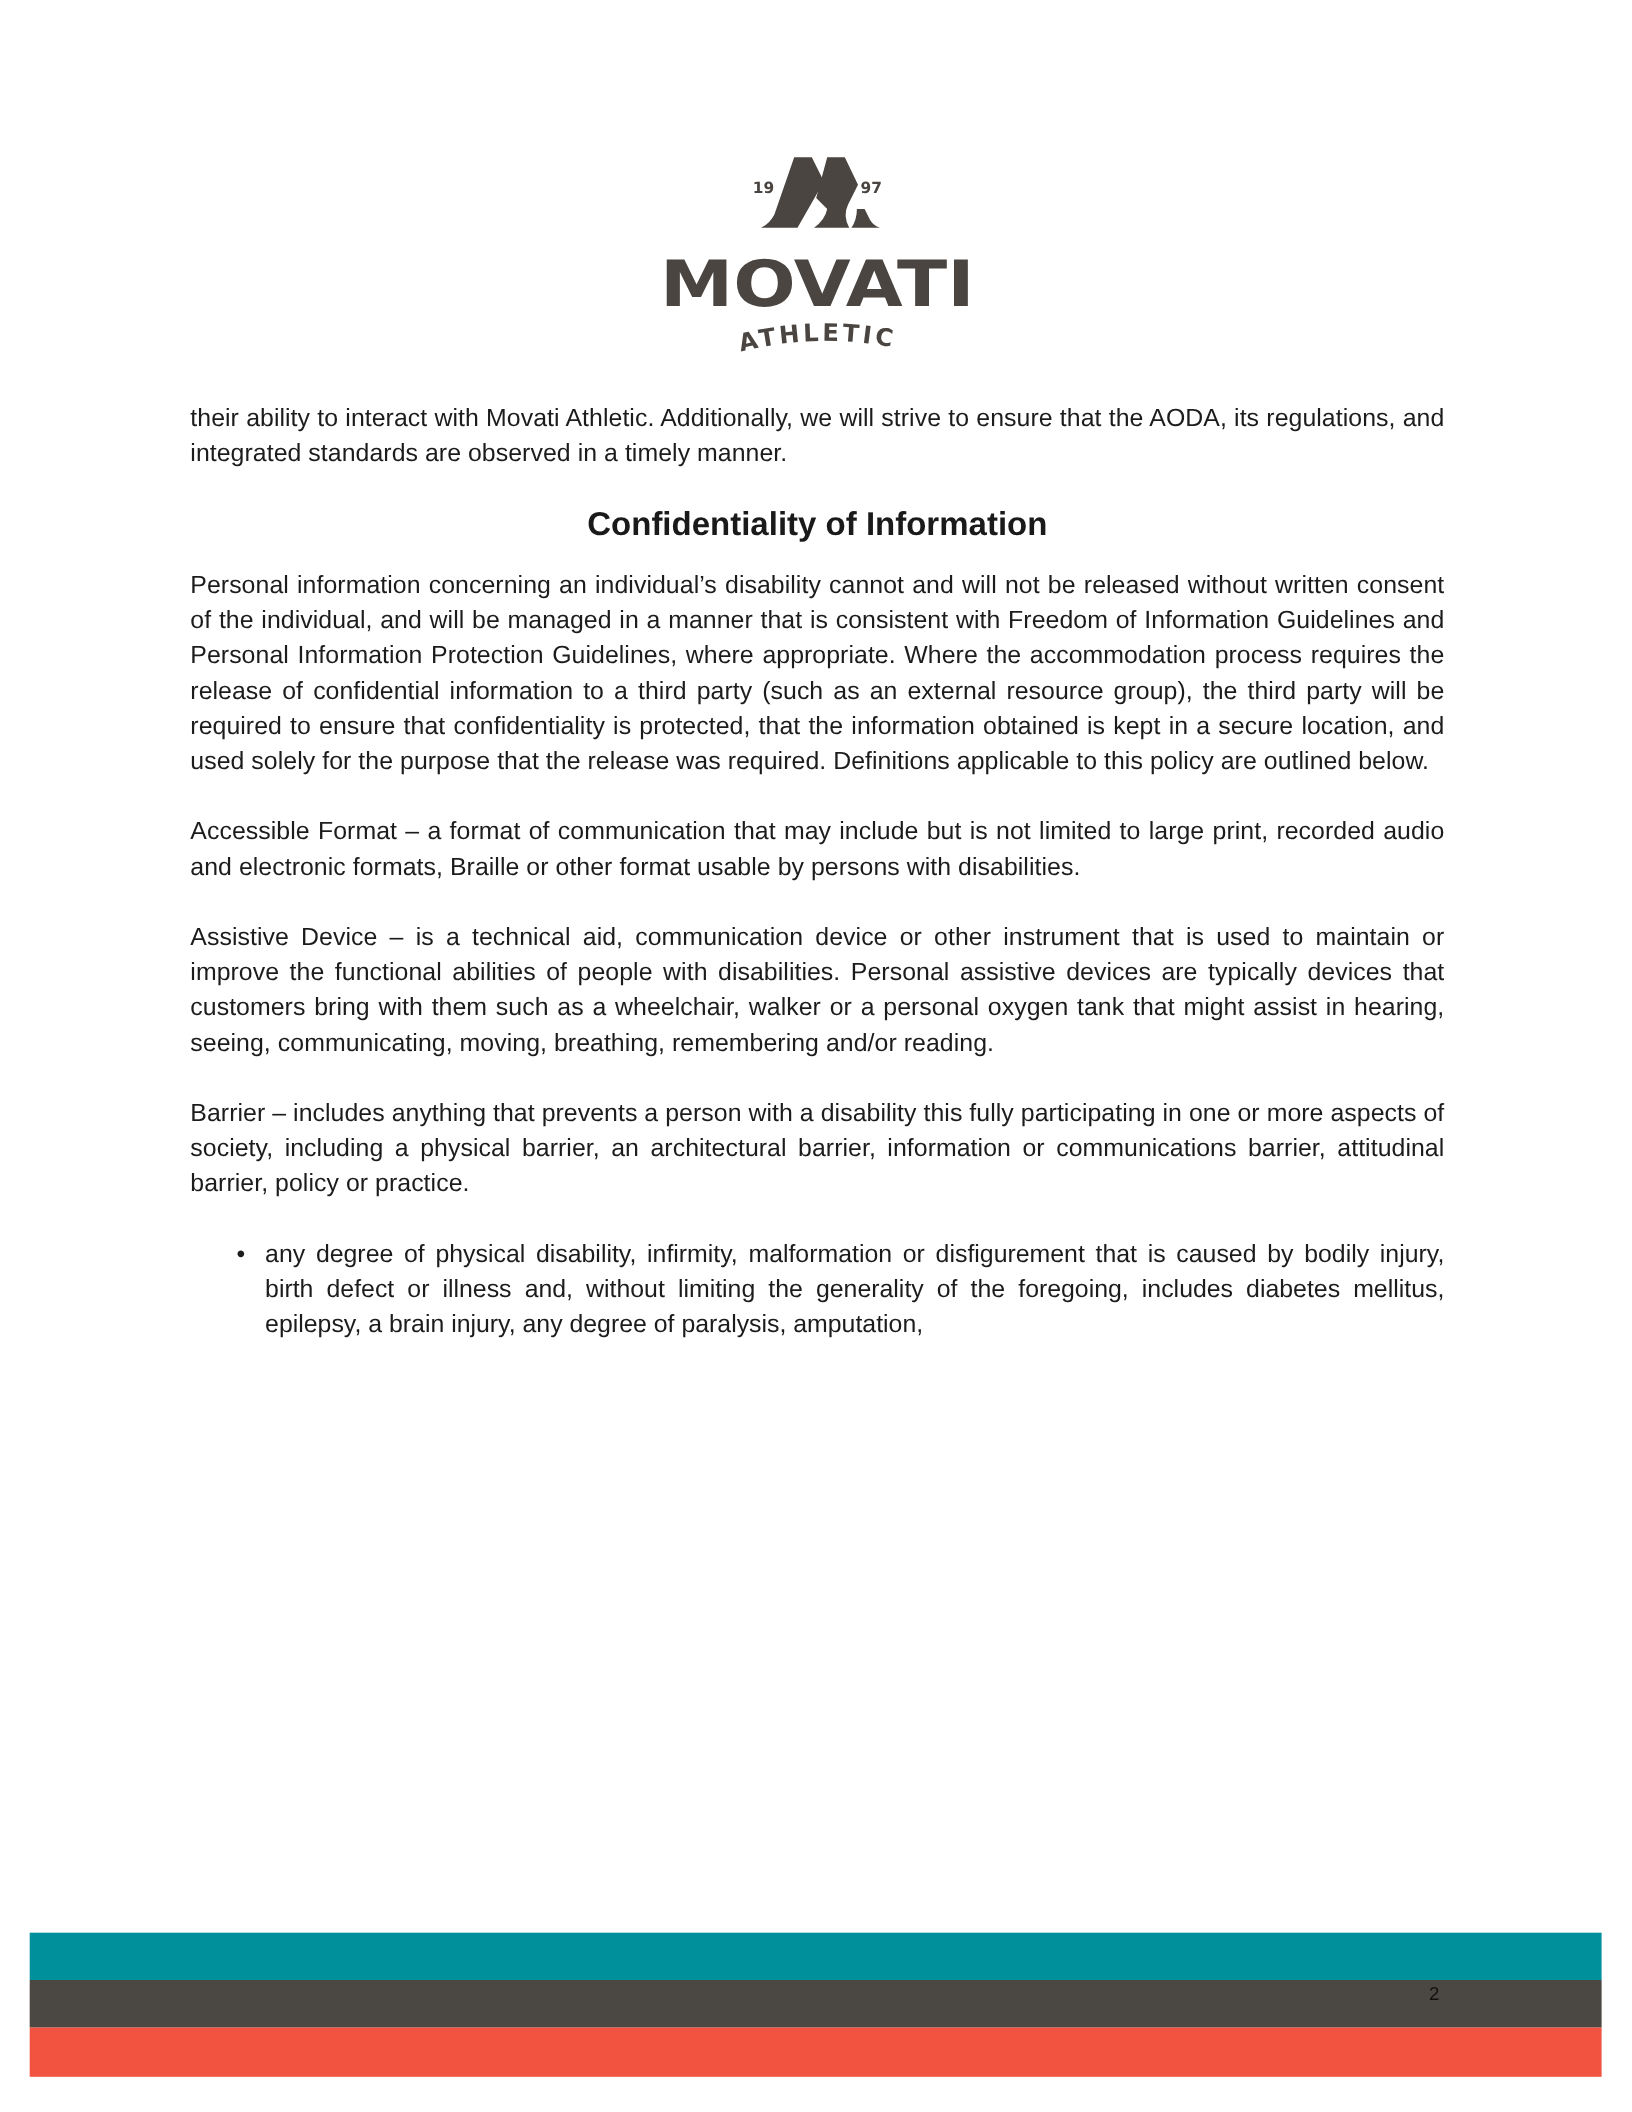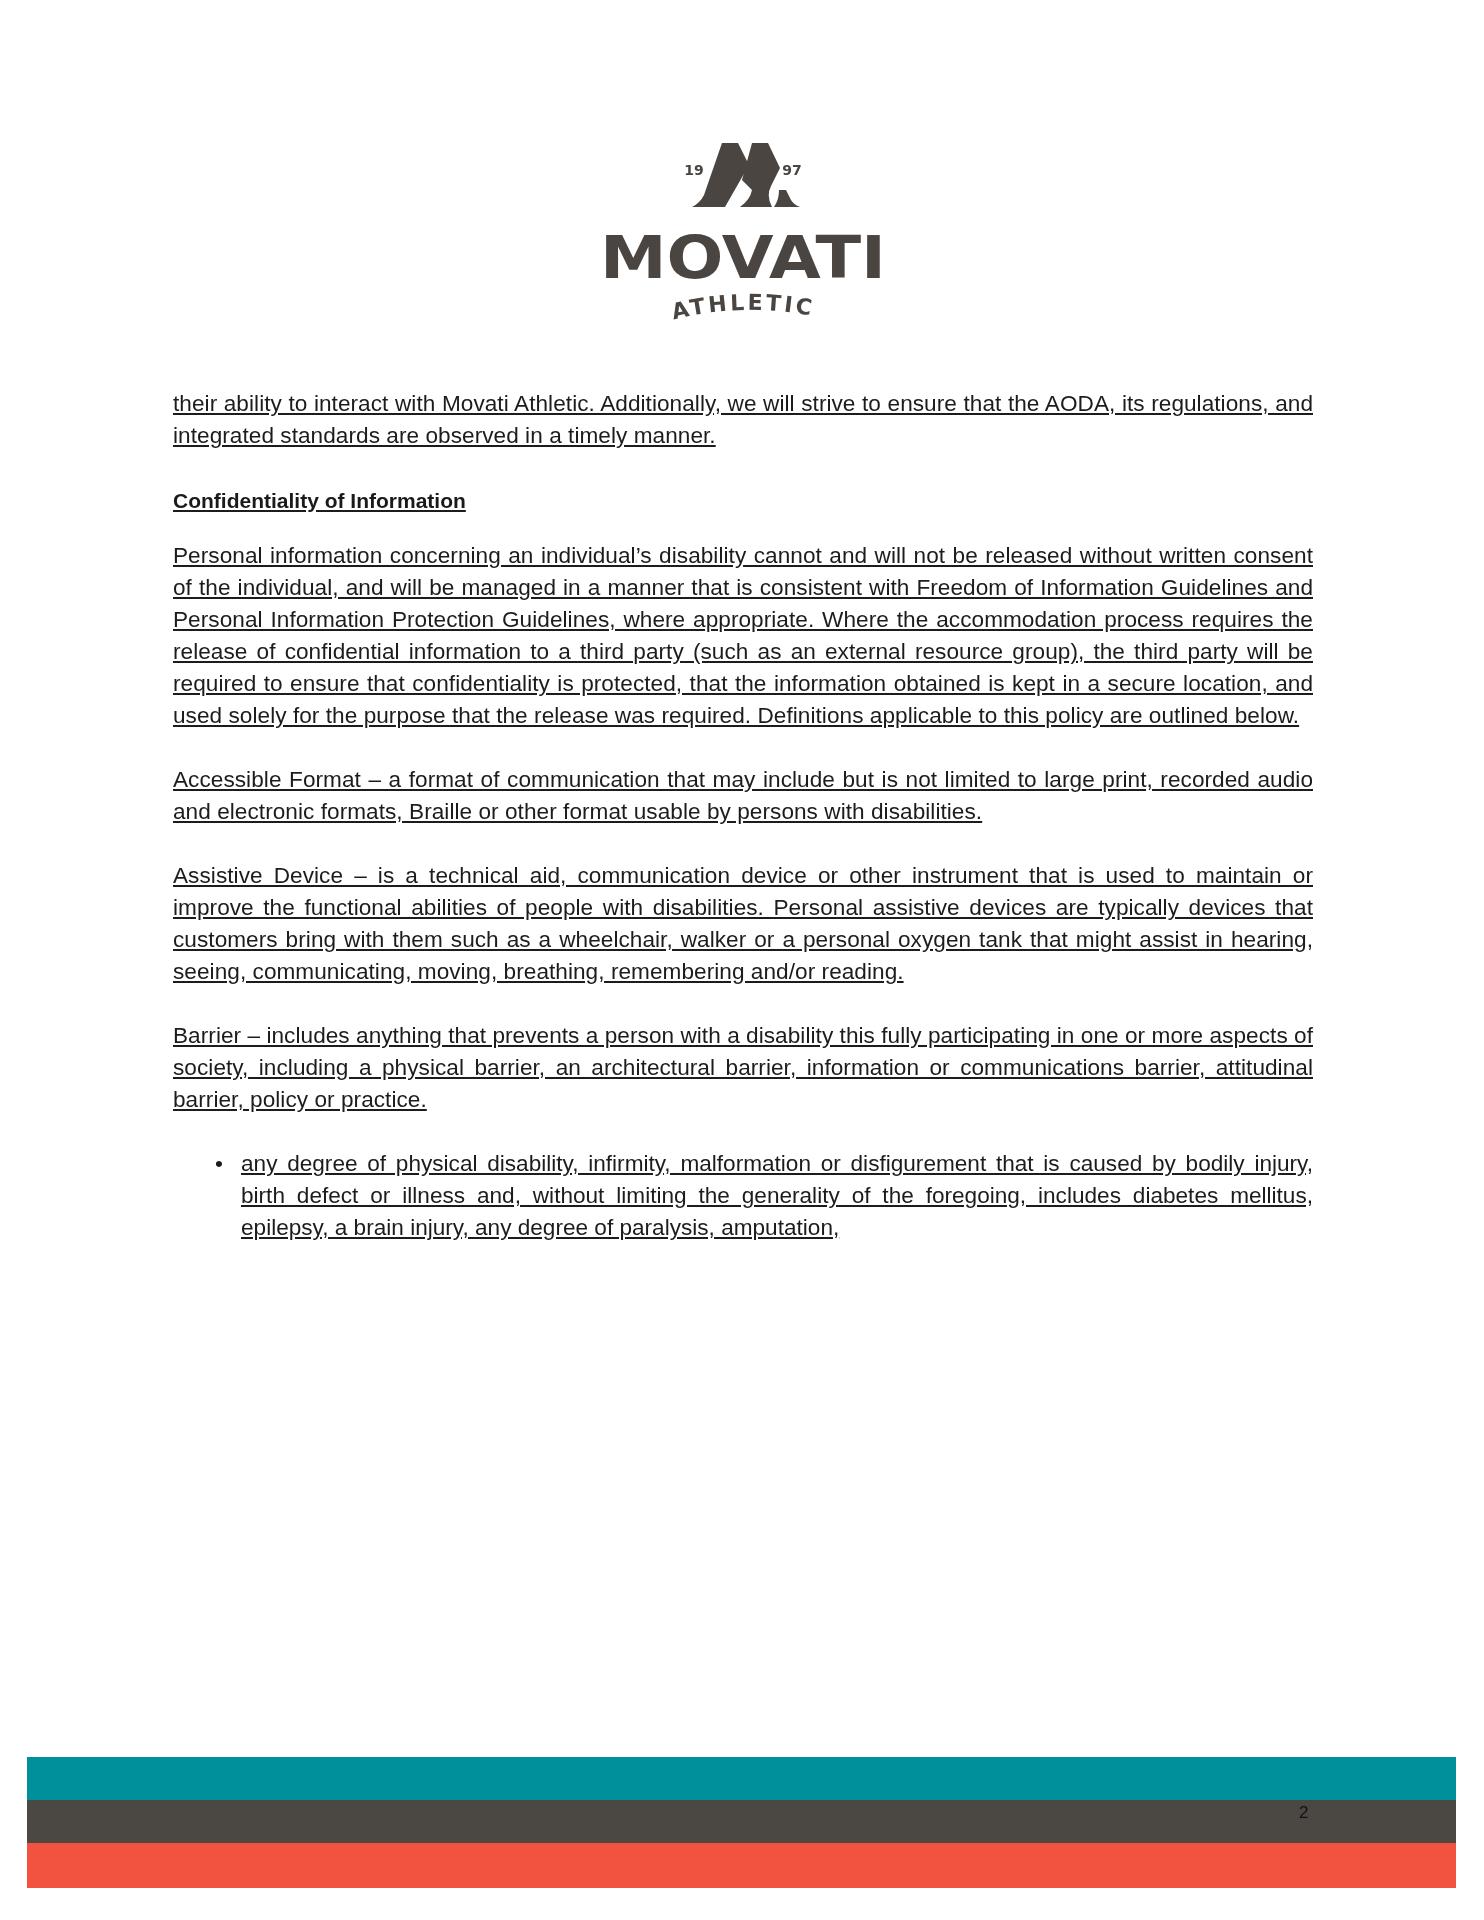--- a/index.html
+++ b/index.html
@@ -5,24 +5,24 @@
   html, body { margin: 0; padding: 0; background: #ffffff; }
   body { width: 1484px; height: 1920px; position: relative; overflow: hidden;
          font-family: "Liberation Sans", sans-serif; color: #1c1c1c; }
 
   
   .logo { position: absolute; left: 0; top: 0; width: 1316px; height: 340px; }
   .logo svg { position: absolute; left: 0; top: 0; }
   .logo-text { font-family: "DejaVu Sans", sans-serif; fill: #4a4541; }
 
   
-  .content { position: absolute; left: 173px; top: 388px; width: 1140px; text-decoration: underline; }
+  .content { position: absolute; left: 173px; top: 364px; width: 1140px; }
   .content p { margin: 0 0 32px 0; font-size: 22.6px; line-height: 32px;
                text-align: justify; text-align-last: left; letter-spacing: 0.05px; }
-  .content h2 { margin: 0 0 22px 0; font-size: 21px; line-height: 34px; font-weight: bold; color: #1a1a1a; }
+  .content h2 { margin: 0 0 22px 0; font-size: 30px; line-height: 34px; font-weight: bold; color: #1a1a1a; text-align: center; }
   .content ul { margin: 0; padding: 0; list-style: none; }
   .content li { position: relative; padding-left: 68px; font-size: 22.6px; line-height: 32px;
                 text-align: justify; }
   .content li .bullet { position: absolute; left: 42px; top: 0; }
   .content em { font-style: italic; }
 
   
   .footer { position: absolute; left: 27px; top: 1757px; width: 1429px; }
   .bar { width: 100%; }
   .bar-teal { height: 43px; background: #00909c; }

